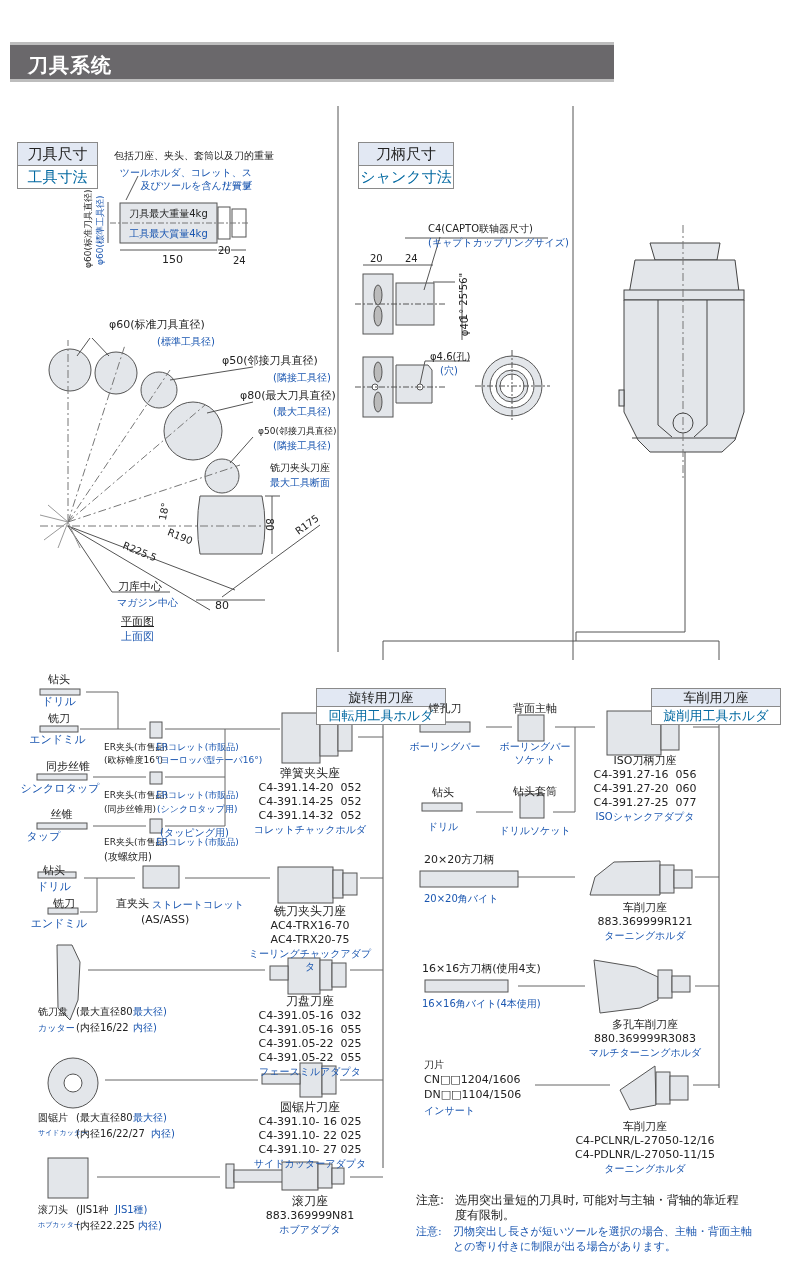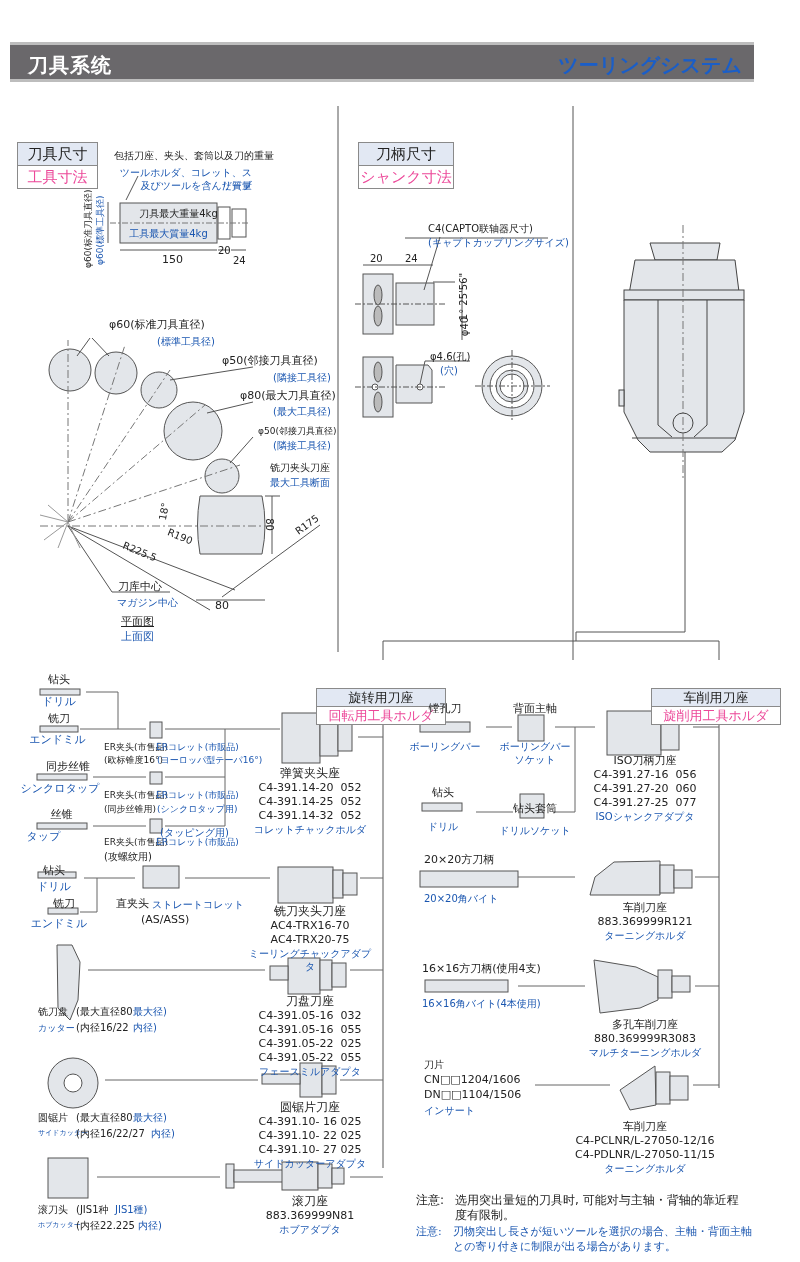--- a/index.html
+++ b/index.html
@@ -7,21 +7,21 @@
   .abs{position:absolute;}
   .blk{color:#222;}
   .blu{color:#1a56b0;}
   svg{position:absolute;left:0;top:0;}
   .titlebar{position:absolute;left:10px;top:42px;width:488px;height:40px;background:#6a686b;border-top:3px solid #bdbdbd;border-bottom:3px solid #bdbdbd;box-sizing:border-box;}
   .titlebar .l{position:absolute;left:18px;top:7px;color:#fff;font-size:20px;font-weight:bold;letter-spacing:1px;}
   .titlebar .r{position:absolute;right:12px;top:7px;color:#1a5ec8;font-size:20px;font-weight:bold;}
   .boxlbl{position:absolute;border:1px solid #8a8a8a;background:#fff;margin-top:29px;}
   .boxlbl div{box-sizing:border-box;text-align:center;}
   .boxlbl .t{background:#e2e8f3;border-bottom:1px solid #8a8a8a;color:#222;}
-  .boxlbl .b{color:#ec4899;}
+  .boxlbl .b{color:#0369a1;}
   .t12{font-size:12px;line-height:15px;}
   .t11{font-size:11px;line-height:14px;}
   .t10{font-size:10px;line-height:13px;}
   .t9{font-size:9px;line-height:12px;}
   .c{text-align:center;}
   .r{text-align:right;}
 </style>
 </head>
 <body>
 
@@ -223,33 +223,32 @@
     <line x1="693" y1="727" x2="719" y2="727"></line>
     <line x1="518" y1="877" x2="575" y2="877"></line>
     <line x1="695" y1="877" x2="719" y2="877"></line>
     <line x1="518" y1="986" x2="585" y2="986"></line>
     <line x1="695" y1="986" x2="719" y2="986"></line>
     <line x1="535" y1="1085" x2="610" y2="1085"></line>
     <line x1="693" y1="1085" x2="719" y2="1085"></line>
   </g>
 </svg>
 
-<div class="titlebar" style="width:744px;left:10px;">
+<div class="titlebar" style="width:604px;left:10px;">
   <span class="l">刀具系统</span>
-  <span class="r">ツーリングシステム</span>
 </div>
 
 <div class="boxlbl" style="left:17px;top:113px;width:79px;">
   <div class="t" style="font-size:15px;line-height:22px;">刀具尺寸</div>
   <div class="b" style="font-size:15px;line-height:22px;">工具寸法</div>
 </div>
 <div class="abs t10 blk" style="left:114px;top:149px;">包括刀座、夹头、套筒以及刀的重量</div>
 <div class="abs t10 blu r" style="left:110px;top:166px;width:142px;">ツールホルダ、コレット、スリーブ</div>
 <div class="abs t10 blu r" style="left:110px;top:179px;width:142px;">及びツールを含んだ質量</div>
-<div class="abs t10 blk c" style="left:106px;top:207px;width:97px;padding-left:24px;">刀具最大重量4kg</div>
+<div class="abs t10 blk c" style="left:120px;top:207px;width:97px;">刀具最大重量4kg</div>
 <div class="abs t10 blu c" style="left:120px;top:227px;width:97px;">工具最大質量4kg</div>
 <div class="abs t9 blk" style="left:40px;top:216px;transform:rotate(-90deg);transform-origin:left top;white-space:nowrap;top:268px;left:82px;">φ60(标准刀具直径)</div>
 <div class="abs t9 blu" style="transform:rotate(-90deg);transform-origin:left top;white-space:nowrap;top:265px;left:94px;">φ60(標準工具径)</div>
 <div class="abs t11 blk" style="left:162px;top:253px;">150</div>
 <div class="abs t10 blk" style="left:218px;top:244px;">20</div>
 <div class="abs t10 blk" style="left:233px;top:254px;">24</div>
 
 <div class="abs t11 blk" style="left:109px;top:318px;">φ60(标准刀具直径)</div>
 <div class="abs t10 blu" style="left:157px;top:335px;">(標準工具径)</div>
 <div class="abs t11 blk" style="left:222px;top:354px;">φ50(邻接刀具直径)</div>
@@ -378,21 +377,21 @@
   <div class="t10 blu">ホブアダプタ</div>
 </div>
 
 <div class="abs t11 blk c" style="left:405px;top:702px;width:80px;">镗孔刀</div>
 <div class="abs t10 blu c" style="left:400px;top:740px;width:90px;">ボーリングバー</div>
 <div class="abs t11 blk c" style="left:495px;top:702px;width:80px;">背面主軸</div>
 <div class="abs t10 blu c" style="left:490px;top:740px;width:90px;">ボーリングバー</div>
 <div class="abs t10 blu c" style="left:490px;top:753px;width:90px;">ソケット</div>
 <div class="abs t11 blk c" style="left:418px;top:786px;width:50px;">钻头</div>
 <div class="abs t10 blu c" style="left:418px;top:820px;width:50px;">ドリル</div>
-<div class="abs t11 blk c" style="left:495px;top:802px;width:80px;">钻头套筒</div>
+<div class="abs t11 blk c" style="left:495px;top:785px;width:80px;">钻头套筒</div>
 <div class="abs t10 blu c" style="left:490px;top:824px;width:90px;">ドリルソケット</div>
 <div class="abs t11 blk" style="left:424px;top:853px;">20×20方刀柄</div>
 <div class="abs t10 blu" style="left:424px;top:892px;">20×20角バイト</div>
 <div class="abs t11 blk" style="left:422px;top:962px;">16×16方刀柄(使用4支)</div>
 <div class="abs t10 blu" style="left:422px;top:997px;">16×16角バイト(4本使用)</div>
 <div class="abs t10 blk" style="left:424px;top:1058px;">刀片</div>
 <div class="abs t11 blk" style="left:424px;top:1073px;">CN□□1204/1606</div>
 <div class="abs t11 blk" style="left:424px;top:1088px;">DN□□1104/1506</div>
 <div class="abs t10 blu" style="left:424px;top:1104px;">インサート</div>
 

